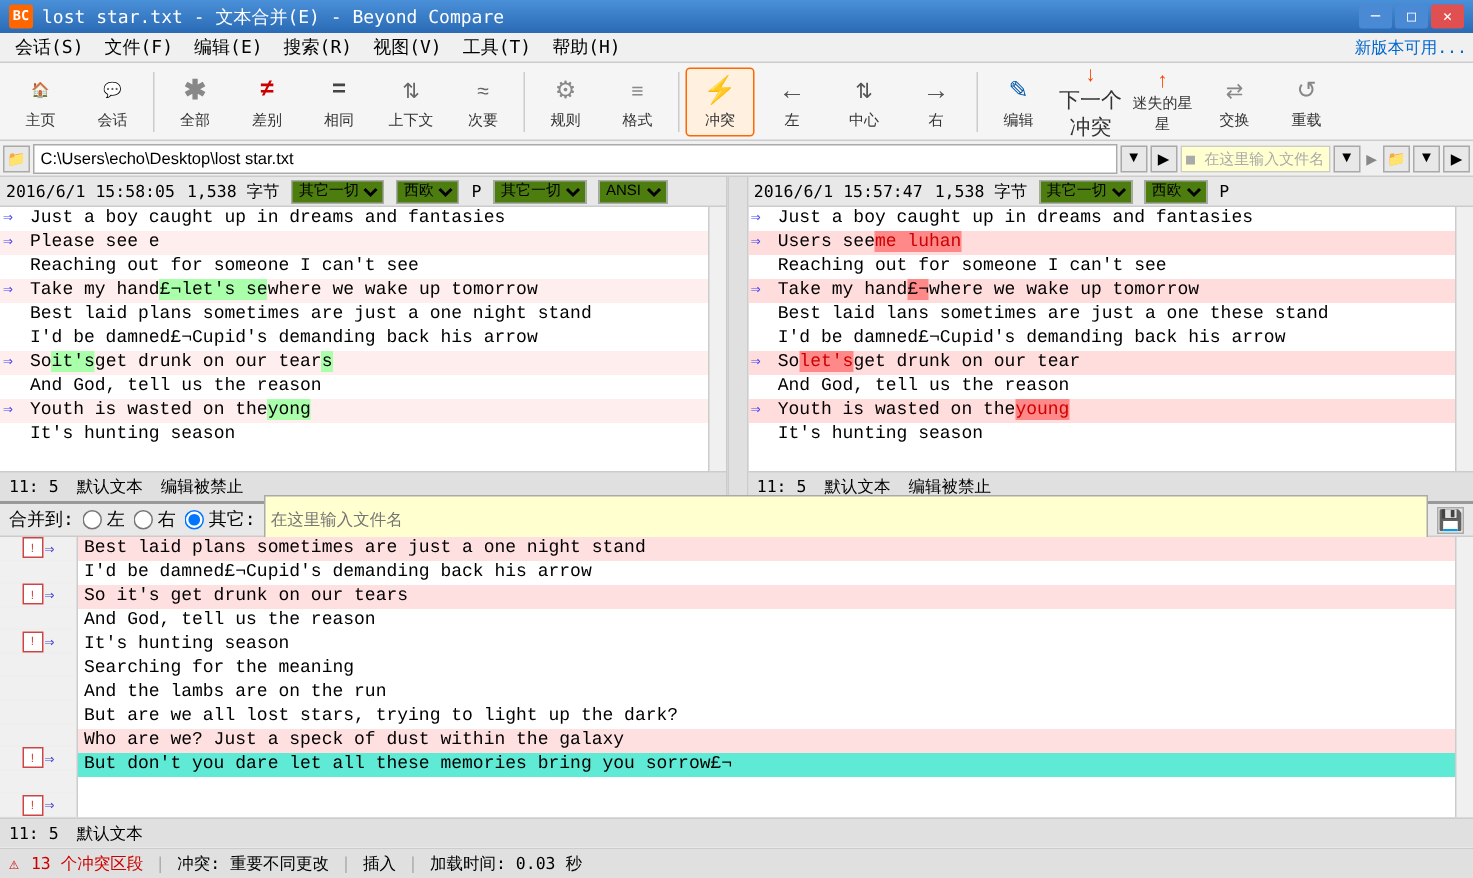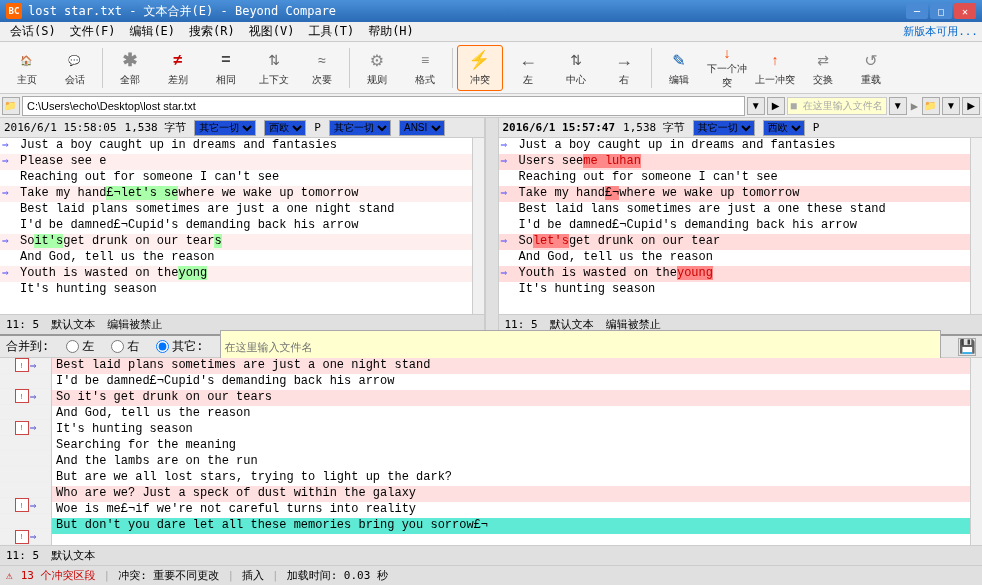--- a/index.html
+++ b/index.html
@@ -37,21 +37,21 @@
     
     #main { display: flex; flex-direction: column; height: calc(585px - 22px - 20px - 52px - 24px - 20px - 20px); }
     
     
     #diff-panels { display: flex; height: 220px; border-bottom: 2px solid #ccc; }
     
     .diff-panel { flex: 1; display: flex; flex-direction: column; border-right: 1px solid #ccc; overflow: hidden; }
     .diff-panel:last-child { border-right: none; }
     
     .panel-header { background: #e8e8e8; height: 20px; display: flex; align-items: center; padding: 0 4px; gap: 8px; font-size: 11px; border-bottom: 1px solid #ccc; }
-    .panel-header select { height: 16px; font-size: 10px; border: 1px solid #aaa; background: #1d4ed8; }
+    .panel-header select { height: 16px; font-size: 10px; border: 1px solid #aaa; background: #4d7c0f; }
     
     .diff-line { display: flex; align-items: flex-start; min-height: 16px; padding: 0 2px; white-space: nowrap; }
     .diff-line .arrow { width: 20px; flex-shrink: 0; color: #4444ff; font-size: 11px; }
     .diff-line.normal { background: white; }
     .diff-line.changed { background: #ffeeee; }
     
     .diff-splitter { width: 16px; background: #e0e0e0; border-left: 1px solid #ccc; border-right: 1px solid #ccc; display: flex; flex-direction: column; align-items: center; padding: 2px 0; cursor: pointer; }
     
     .panel-statusbar { background: #e0e0e0; height: 20px; display: flex; align-items: center; padding: 0 6px; gap: 12px; font-size: 11px; border-top: 1px solid #ccc; }
     
@@ -166,25 +166,25 @@
     <span class="tb-icon" style="font-size:18px;color:#555;">→</span>
     <span class="tb-label">右</span>
   </button>
   <div class="tb-sep"></div>
   <button class="tb-btn" title="编辑">
     <span class="tb-icon" style="font-size:16px;color:#0055aa;">✎</span>
     <span class="tb-label">编辑</span>
   </button>
   <button class="tb-btn" title="下一个冲突">
     <span class="tb-icon" style="font-size:14px;color:#ff4400;">↓</span>
-    <span class="tb-label" style="font-size:10px;">下一个冲突</span>
+    <span class="tb-label" style="font-size:14px;">下一个冲突</span>
   </button>
   <button class="tb-btn" title="上一冲突">
     <span class="tb-icon" style="font-size:14px;color:#ff4400;">↑</span>
-    <span class="tb-label">上一冲突</span>
+    <span class="tb-label">迷失的星星</span>
   </button>
   <button class="tb-btn" title="交换">
     <span class="tb-icon" style="font-size:14px;color:#888;">⇄</span>
     <span class="tb-label">交换</span>
   </button>
   <button class="tb-btn" title="重载">
     <span class="tb-icon" style="font-size:16px;color:#888;">↺</span>
     <span class="tb-label">重载</span>
   </button>
 </div>
@@ -280,21 +280,21 @@
         <span>默认文本</span>
         <span>编辑被禁止</span>
       </div>
     </div>
 
     <div class="diff-splitter" style="width:14px;background:#e0e0e0;border-left:1px solid #ccc;border-right:1px solid #ccc;cursor:pointer;">
     </div>
 
     <div class="diff-panel" style="flex:1;display:flex;flex-direction:column;">
       <div class="panel-header">
-        <span style="font-size:11px;font-weight:bold;">2016/6/1 15:57:47</span>
+        <span style="font-size:11px;">2016/6/1 15:57:47</span>
         <span style="font-size:11px;">1,538 字节</span>
         <select style="font-size:10px;height:16px;">
           <option>其它一切</option>
         </select>
         <select style="font-size:10px;height:16px;">
           <option>西欧</option>
         </select>
         <span style="font-size:11px;">P</span>
       </div>
       <div class="panel-with-scroll" style="flex:1;display:flex;overflow:hidden;">
@@ -349,21 +349,21 @@
         <div style="width:12px;background:#f0f0f0;border-left:1px solid #ccc;"></div>
       </div>
       <div class="panel-statusbar">
         <span>11: 5</span>
         <span>默认文本</span>
         <span>编辑被禁止</span>
       </div>
     </div>
   </div>
 
-  <div id="merge-options" style="background:#e8e8e8;height:22px;display:flex;align-items:center;padding:0 6px;gap:17px;font-size:12px;border-bottom:1px solid #ccc;">
+  <div id="merge-options" style="background:#e8e8e8;height:22px;display:flex;align-items:center;padding:0 6px;gap:6px;font-size:12px;border-bottom:1px solid #ccc;">
     <span>合并到:</span>
     <label>
       <input type="radio" name="merge-target" style="">
       <span>左</span>
     </label>
     <label>
       <input type="radio" name="merge-target" style="">
       <span>右</span>
     </label>
     <label>
@@ -436,23 +436,20 @@
       </div>
       <div class="merge-line normal" style="background:white;padding:0 4px;min-height:16px;white-space:nowrap;">
         <span>And the lambs are on the run</span>
       </div>
       <div class="merge-line normal" style="background:white;padding:0 4px;min-height:16px;white-space:nowrap;">
         <span>But are we all lost stars, trying to light up the dark?</span>
       </div>
       <div class="merge-line conflict" style="background:#ffe0e0;padding:0 4px;min-height:16px;white-space:nowrap;">
         <span>Who are we? Just a speck of dust within the galaxy</span>
       </div>
-      <div class="merge-line normal" style="background:white;padding:0 4px;min-height:16px;white-space:nowrap;">
-        <span>Woe is me£¬if we're not careful turns into reality</span>
-      </div>
       <div class="merge-line conflict" style="background:#5eead4;padding:0 4px;min-height:16px;white-space:nowrap;">
         <span>But don't you dare let all these memories bring you sorrow£¬</span>
       </div>
     </div>
     <div style="width:12px;background:#f0f0f0;border-left:1px solid #ccc;"></div>
   </div>
 
   <div style="background:#e0e0e0;height:20px;display:flex;align-items:center;padding:0 6px;gap:12px;font-size:11px;border-top:1px solid #ccc;">
     <span>11: 5</span>
     <span>默认文本</span>

